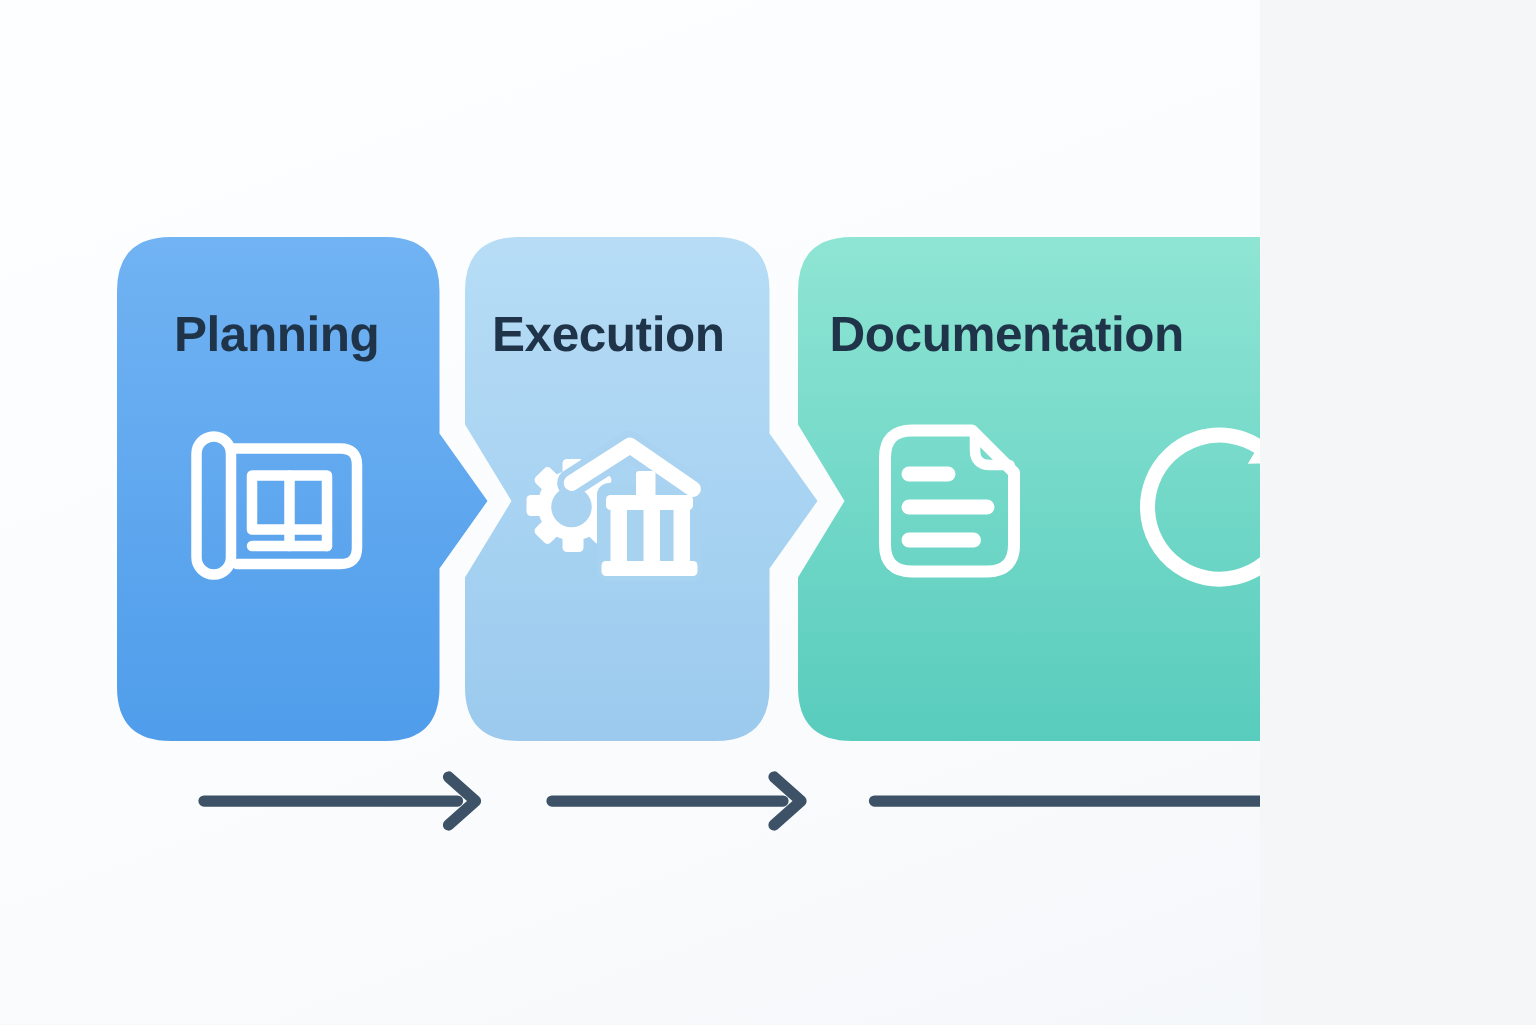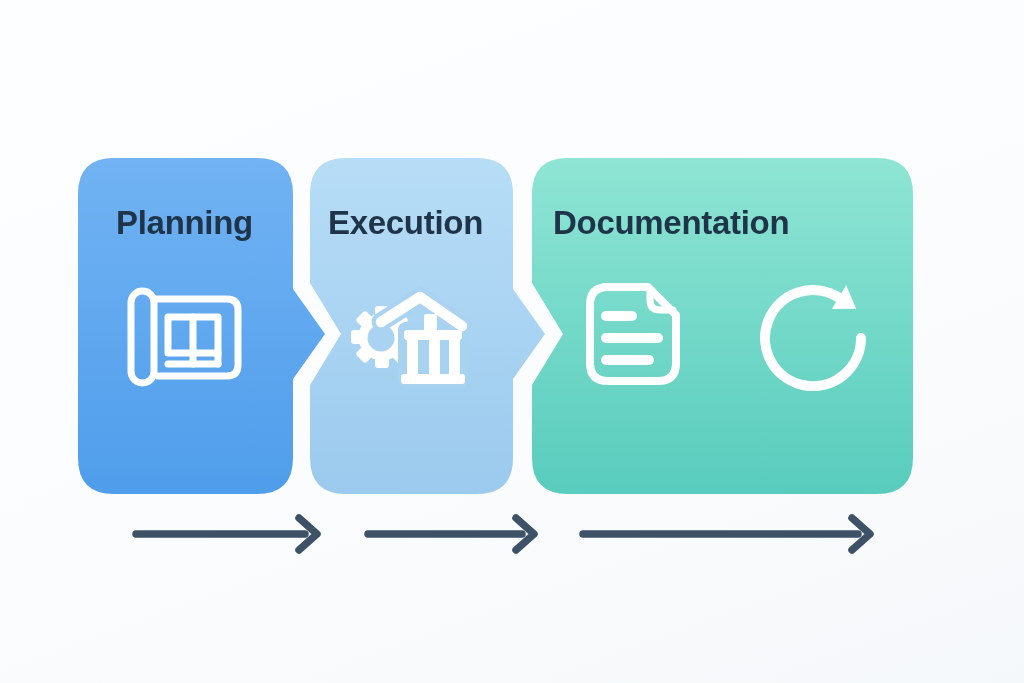--- a/index.html
+++ b/index.html
@@ -1,19 +1,19 @@
 <!DOCTYPE html>
 <html><head>
 <meta charset="utf-8">
 <style>
   html,body{margin:0;padding:0;}
   body{font-family:"Liberation Sans",sans-serif;background:#f4f6f8;}
   .canvas{
     position:relative;
-    width:1024px;height:683px;
+    width:840px;height:683px;
     background:linear-gradient(160deg,#fdfeff 0%,#fbfcfd 55%,#f5f8fa 100%);
     overflow:hidden;
   }
   .canvas svg{display:block;width:1024px;height:683px;}
   .stage-label{
     font-family:"Liberation Sans",sans-serif;
     font-weight:700;
     font-size:33px;
     letter-spacing:-0.3px;
   }

